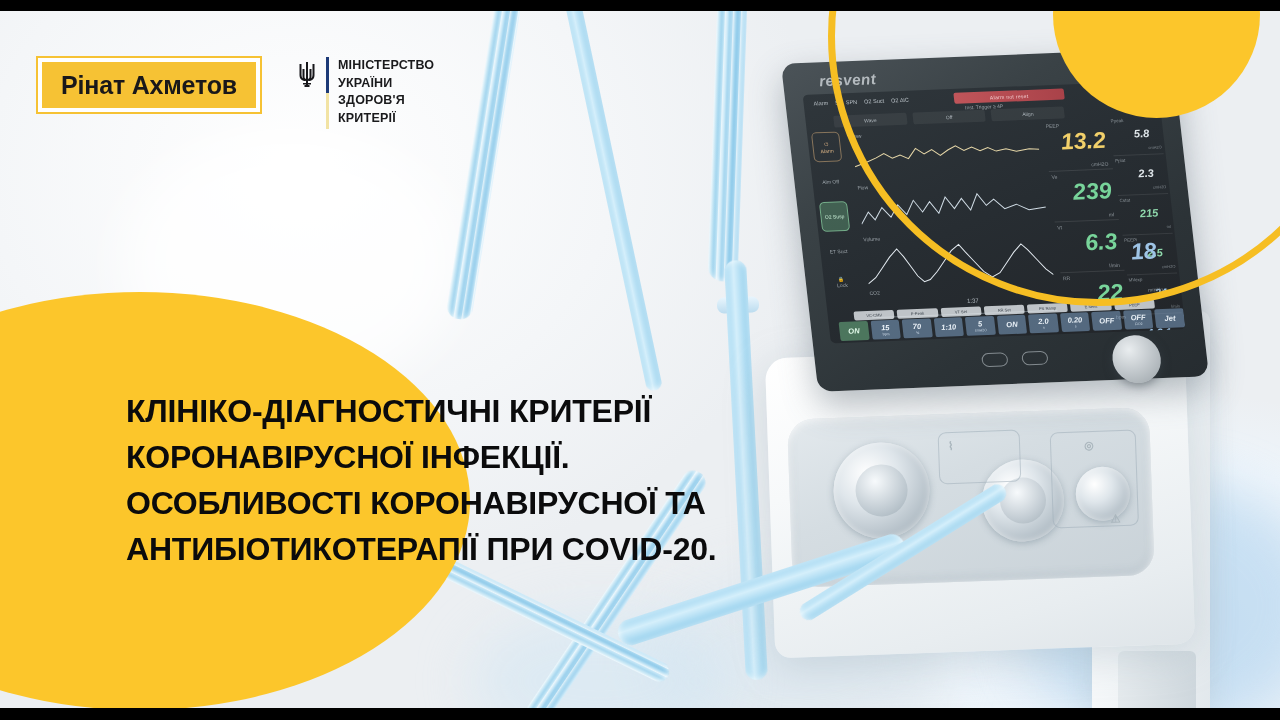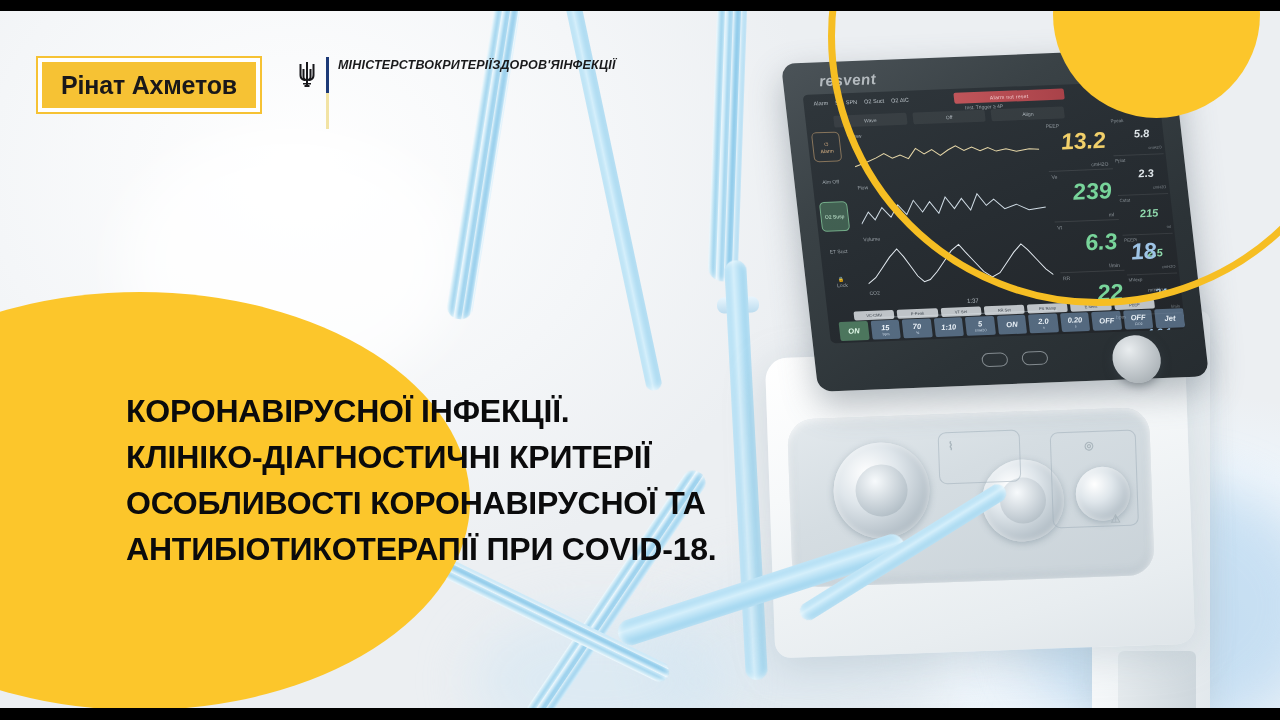--- a/index.html
+++ b/index.html
@@ -333,21 +333,21 @@
   .logo-moz {
     position:absolute; left:297px; top:57px;
     display:flex; align-items:flex-start; gap:9px;
     z-index:40;
   }
   .trident { width:20px; height:28px; margin-top:3px; }
   .moz-divider {
     width:3px; height:72px;
     background:linear-gradient(180deg,#1d3a77 0%,#1d3a77 50%,#f2e3a4 50%,#f2e3a4 100%);
   }
-  .moz-lines { display:flex; flex-direction:row;font-style:italic; }
+  .moz-lines { display:flex; flex-direction:column; }
   .moz-lines span {
     font-size:12.5px; font-weight:bold; color:#1a1a1c;
     line-height:17.5px; letter-spacing:.2px;
   }
 
   
   .headline {
     position:absolute; left:126px; top:388px;
     width:900px;
     z-index:50;
@@ -601,24 +601,24 @@
       <div class="knob"></div>
     </div>
 
   </div>
 
   <div class="ring"></div>
   <div class="dot-tr"></div>
   <div class="dot-big"></div>
 
   <div class="headline">
+    <span class="ln">КЛІНІКО-ДІАГНОСТИЧНІ КРИТЕРІЇ</span>
     <span class="ln">КОРОНАВІРУСНОЇ ІНФЕКЦІЇ.</span>
-    <span class="ln">КЛІНІКО-ДІАГНОСТИЧНІ КРИТЕРІЇ</span>
     <span class="ln">ОСОБЛИВОСТІ КОРОНАВІРУСНОЇ ТА</span>
-    <span class="ln">АНТИБІОТИКОТЕРАПІЇ ПРИ COVID-18.</span>
+    <span class="ln">АНТИБІОТИКОТЕРАПІЇ ПРИ COVID-20.</span>
   </div>
 
   <div class="logo-fond">
     <div class="logo-plate">
       <span>Рінат Ахметов</span>
     </div>
   </div>
 
   <div class="logo-moz">
     <svg class="trident" viewBox="0 0 40 56">
@@ -628,22 +628,22 @@
         <path d="M35 8 h-4 v22 c0 5 -3 8 -8 8 v4 c8 0 12 -5 12 -12 z"></path>
         <path d="M11 18 h4 v16 c0 3 2 4 5 4 v4 c-6 0 -9 -3 -9 -9 z"></path>
         <path d="M29 18 h-4 v16 c0 3 -2 4 -5 4 v4 c6 0 9 -3 9 -9 z"></path>
         <rect x="12" y="46" width="16" height="3"></rect>
         <rect x="15" y="50" width="10" height="4"></rect>
       </g>
     </svg>
     <div class="moz-divider"></div>
     <div class="moz-lines">
       <span>МІНІСТЕРСТВО</span>
+      <span>УКРАЇНИ</span>
+      <span>ЗДОРОВ'Я</span>
       <span>КРИТЕРІЇ</span>
-      <span>ЗДОРОВ'Я</span>
-      <span>ІНФЕКЦІЇ</span>
     </div>
   </div>
 
   <div class="bar-top"></div>
   <div class="bar-bottom"></div>
 
 </div>
 
 </body></html>

